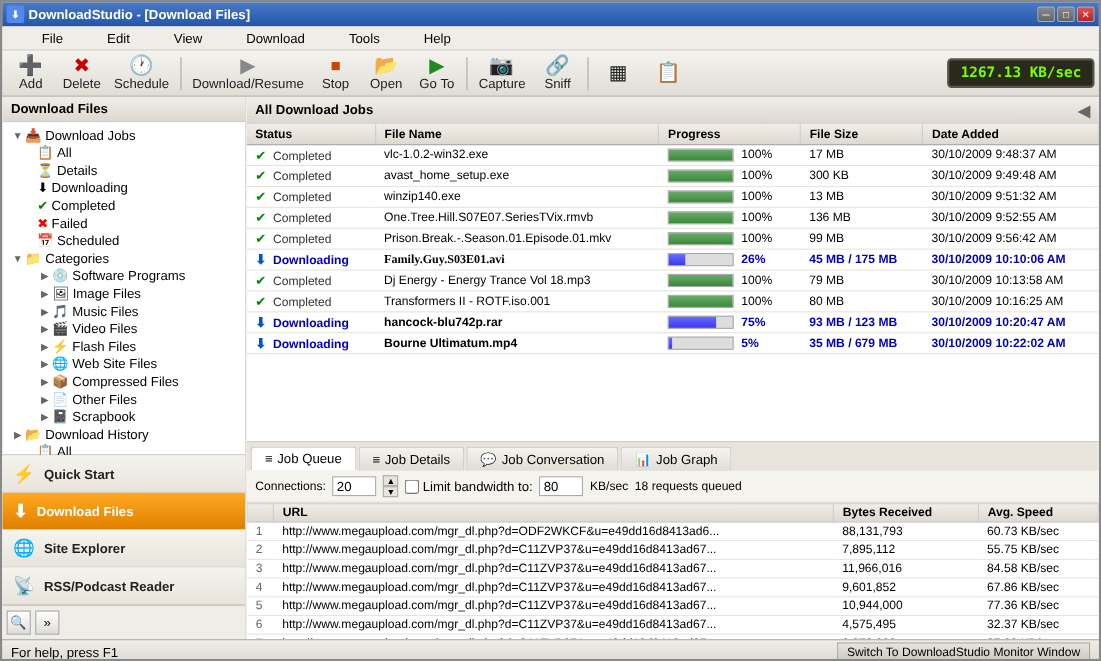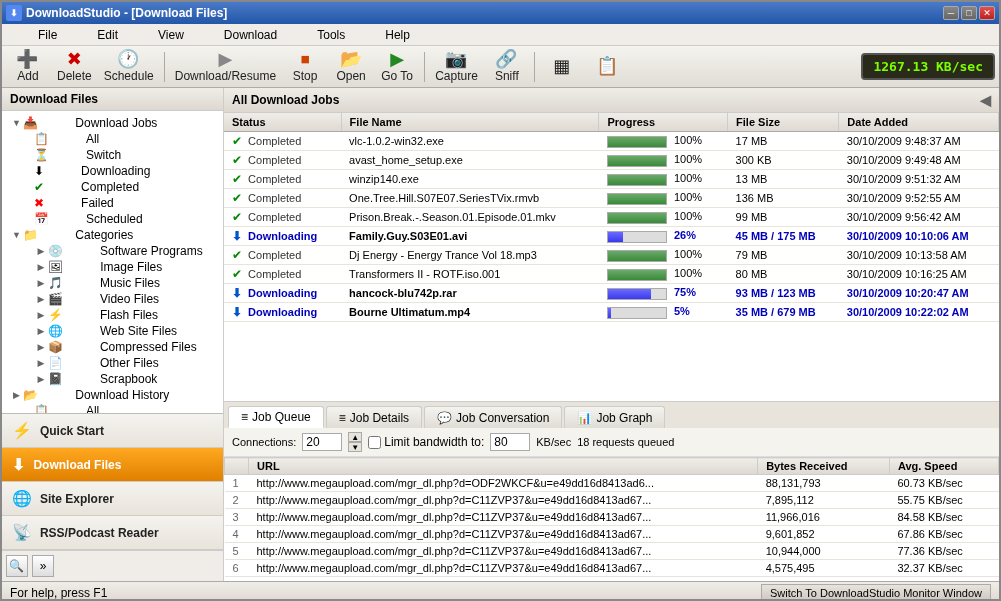--- a/index.html
+++ b/index.html
@@ -94,21 +94,21 @@
       padding: 4px 8px;
       font-weight: bold;
       font-size: 12px;
       border-bottom: 1px solid #ccc;
     }
     .tree-area { flex: 1; overflow-y: auto; padding: 4px 0; }
     .tree-node { display: flex; align-items: center; padding: 1px 4px; cursor: pointer; white-space: nowrap; }
     .tree-indent { display: inline-block; }
     .tree-expander { width: 14px; display: inline-flex; align-items: center; justify-content: center; font-size: 9px; color: #666; }
     .tree-icon { margin-right: 3px; font-size: 12px; }
-    .tree-label { font-size: 12px; margin-left: 34px; }
+    .tree-label { font-size: 12px; }
     .sidebar-nav { border-top: 1px solid #bbb; }
     .nav-item {
       height: 34px;
       display: flex;
       align-items: center;
       padding: 0 10px;
       gap: 8px;
       cursor: pointer;
       border-bottom: 1px solid #d0ccc4;
       font-size: 12px;
@@ -297,21 +297,21 @@
         <span class="tree-expander">▼</span>
         <span class="tree-icon">📥</span>
         <span class="tree-label">Download Jobs</span>
       </div>
       <div class="tree-node" style="padding-left:32px;">
         <span class="tree-icon">📋</span>
         <span class="tree-label">All</span>
       </div>
       <div class="tree-node" style="padding-left:32px;">
         <span class="tree-icon">⏳</span>
-        <span class="tree-label">Switch</span>
+        <span class="tree-label">Details</span>
       </div>
       <div class="tree-node" style="padding-left:32px;">
         <span class="tree-icon">⬇</span>
         <span class="tree-label">Downloading</span>
       </div>
       <div class="tree-node" style="padding-left:32px;">
         <span class="tree-icon" style="color:green;">✔</span>
         <span class="tree-label">Completed</span>
       </div>
       <div class="tree-node" style="padding-left:32px;">
@@ -502,21 +502,21 @@
         100%
       </td>
       <td style="">99 MB</td>
       <td style="">30/10/2009 9:56:42 AM</td>
     </tr>
             <tr class="downloading">
       <td style="color:#0000bb; font-weight:bold;">
         <span style="color:#0055cc; margin-right:3px;">⬇</span>
         Downloading
       </td>
-      <td style="font-weight:bold;">Family.Guy.S03E01.avi</td>
+      <td style="font-weight:bold;font-family:Liberation Serif, serif;">Family.Guy.S03E01.avi</td>
       <td style="font-weight:bold; color:#0000bb;">
         <div class="progress-bar-container">
           <div style="height:100%; width:26%; background:linear-gradient(to bottom, #6a6aff, #3a3aee);"></div>
         </div>
         26%
       </td>
       <td style="font-weight:bold; color:#0000bb;">45 MB / 175 MB</td>
       <td style="font-weight:bold; color:#0000bb;">30/10/2009 10:10:06 AM</td>
     </tr>
             <tr>

